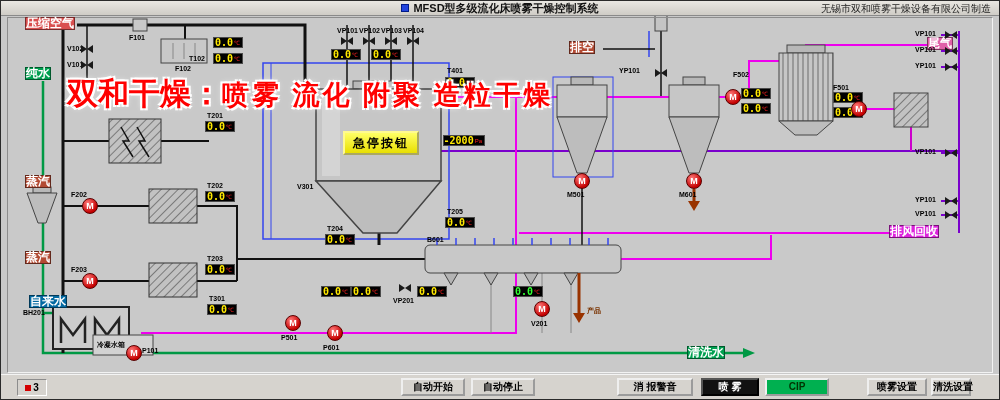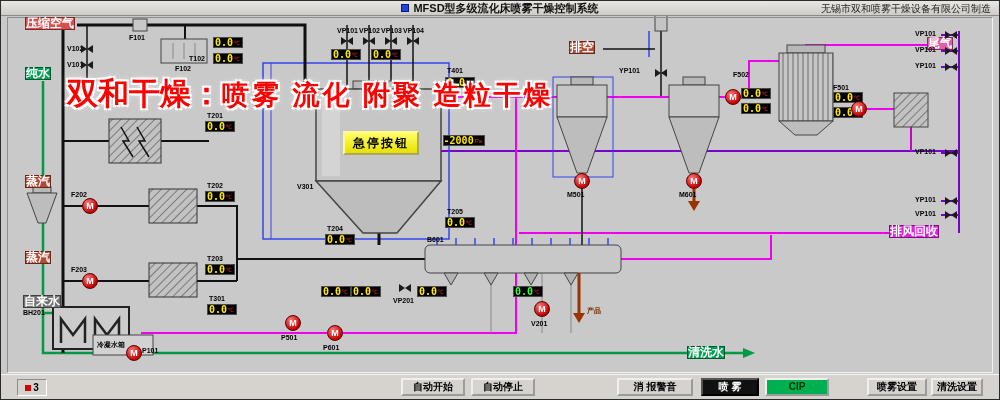--- a/index.html
+++ b/index.html
@@ -197,21 +197,21 @@
 
   <div id="diagram">
     <button class="emergency">急停按钮</button>
     <div class="watermark">
       <span class="big">双和干燥：</span><span class="rest">喷雾 流化 附聚 造粒干燥</span>
     </div>
   <div class="feed" style="left: 24px; top: 16px; background: rgb(217, 79, 79);">压缩空气</div>
       <div class="feed" style="left: 24px; top: 66px; background: rgb(0, 160, 80);">纯水</div>
       <div class="feed" style="left: 24px; top: 174px; background: rgb(179, 74, 51);">蒸汽</div>
       <div class="feed" style="left: 24px; top: 250px; background: rgb(179, 74, 51);">蒸汽</div>
-      <div class="feed" style="left: 22px; top: 294px; background: #737373;">自来水</div>
+      <div class="feed" style="left: 28px; top: 294px; background: #0369a1;">自来水</div>
       <div class="feed" style="left: 568px; top: 40px; background: rgb(179, 74, 51);">排空</div>
       <div class="feed" style="left: 926px; top: 36px; background: rgb(224, 96, 168);">尾气</div>
       <div class="feed" style="left: 888px; top: 224px; background: rgb(221, 34, 221);">排风回收</div>
       <div class="feed" style="left: 686px; top: 345px; background: rgb(0, 160, 80);">清洗水</div>
       <div class="tag" style="left: 66px; top: 44px;">V102</div>
       <div class="tag" style="left: 66px; top: 60px;">V101</div>
       <div class="tag" style="left: 128px; top: 33px;">F101</div>
       <div class="tag" style="left: 174px; top: 64px;">F102</div>
       <div class="tag" style="left: 188px; top: 54px;">T102</div>
       <div class="tag" style="left: 336px; top: 26px;">VP101</div>
@@ -411,16 +411,16 @@
 
     <button class="btn" style="left:400px;width:64px">自动开始</button>
     <button class="btn" style="left:470px;width:64px">自动停止</button>
     <button class="btn" style="left:616px;width:76px">
       <span>消</span>
       <span>报警音</span>
     </button>
     <button class="btn dark" style="left:700px;width:58px">喷 雾</button>
     <button class="btn green" style="left:764px;width:64px">CIP</button>
     <button class="btn" style="left:866px;width:60px">喷雾设置</button>
-    <button class="btn" style="left:930px;width:52px">清洗设置</button>
+    <button class="btn" style="left:930px;width:40px">清洗设置</button>
   </div>
 
 </div>
 
 </body></html>

